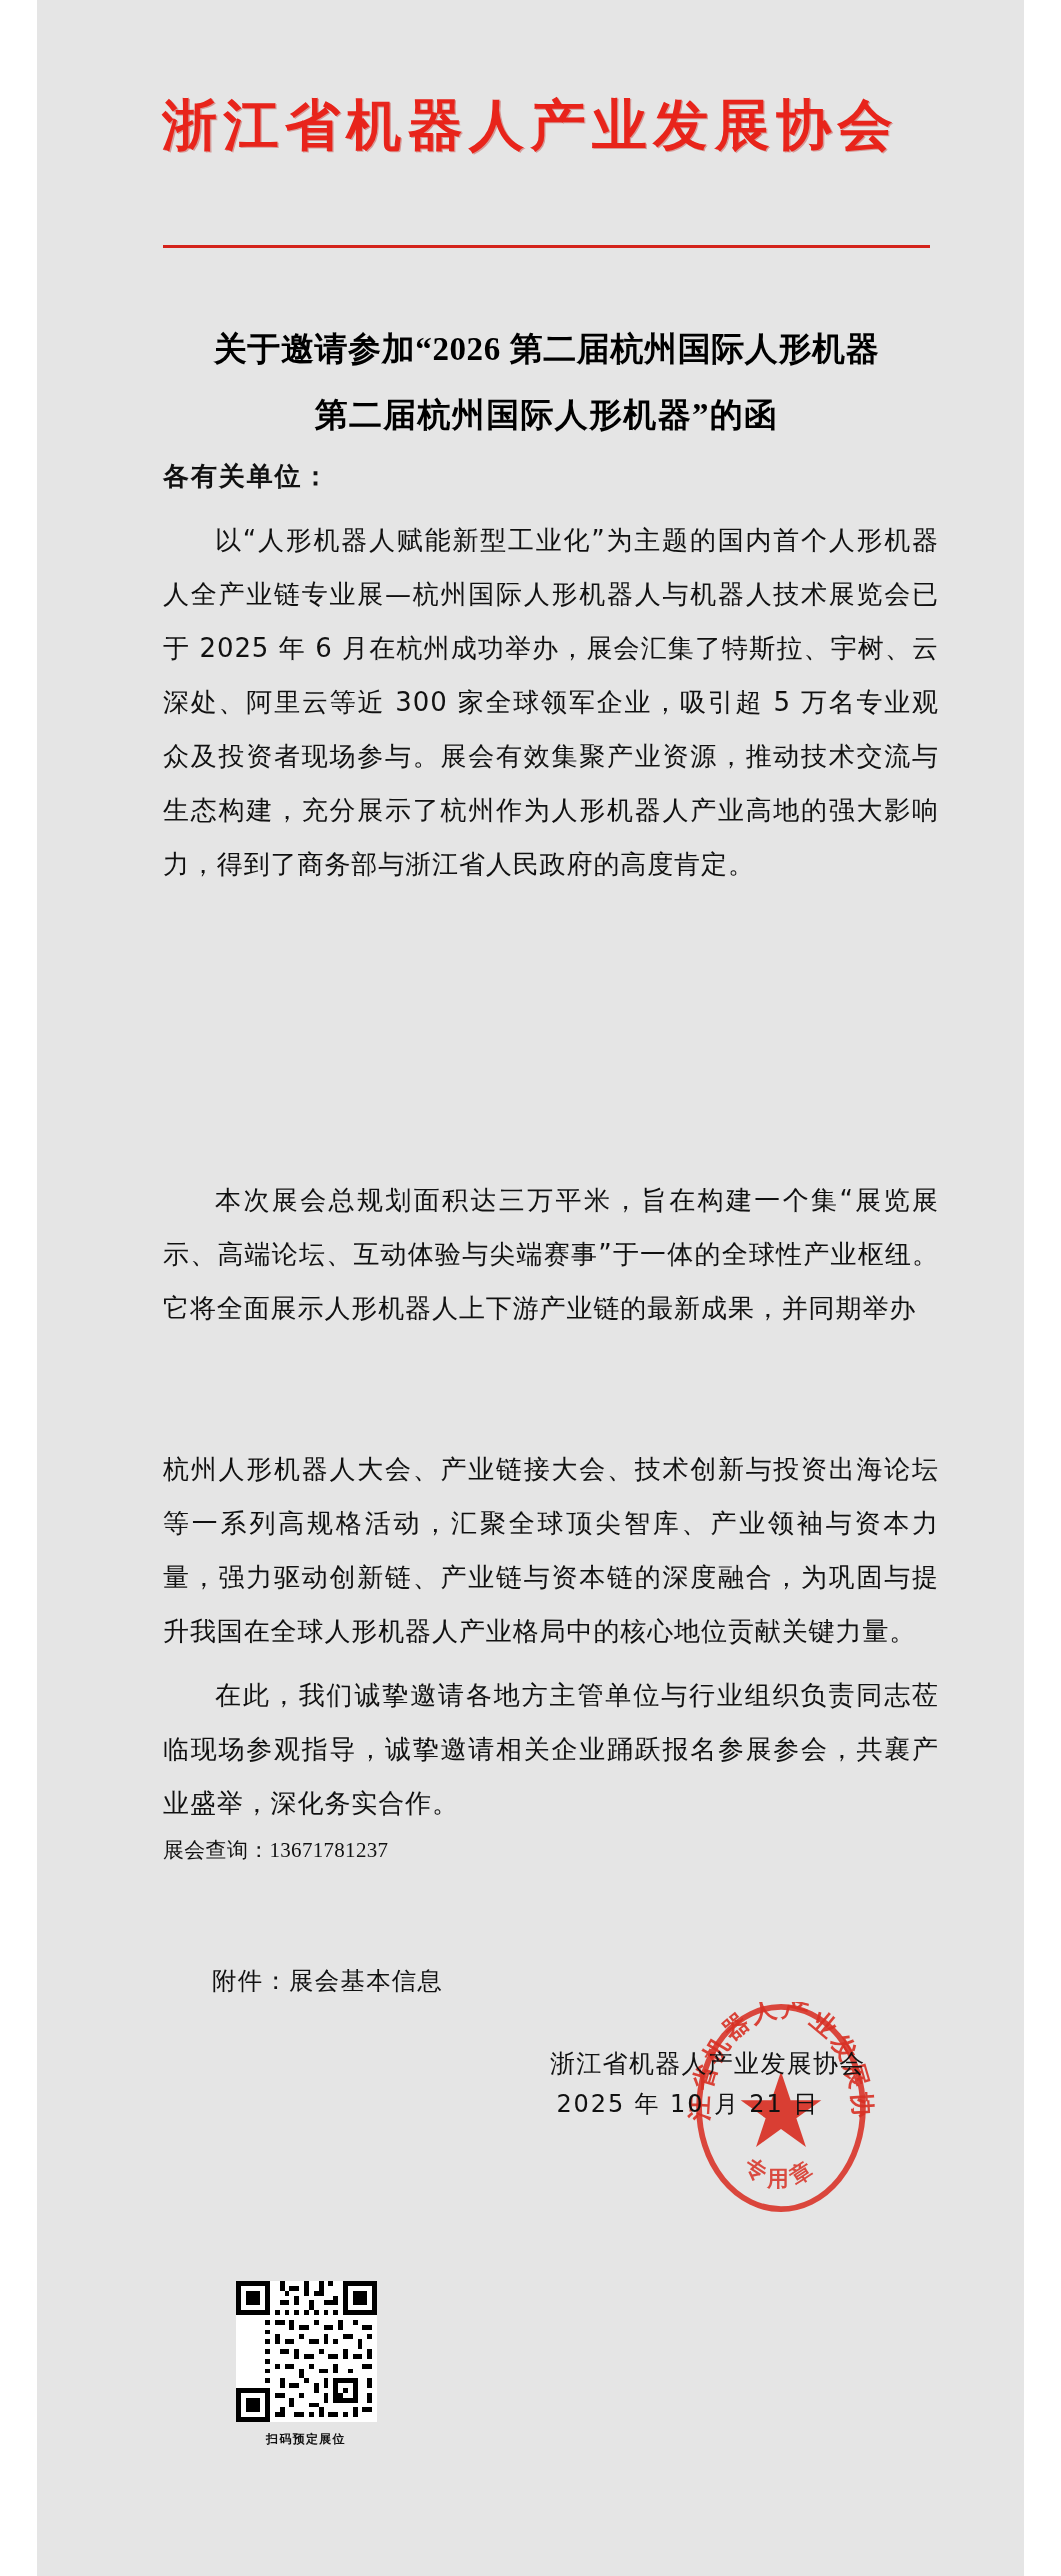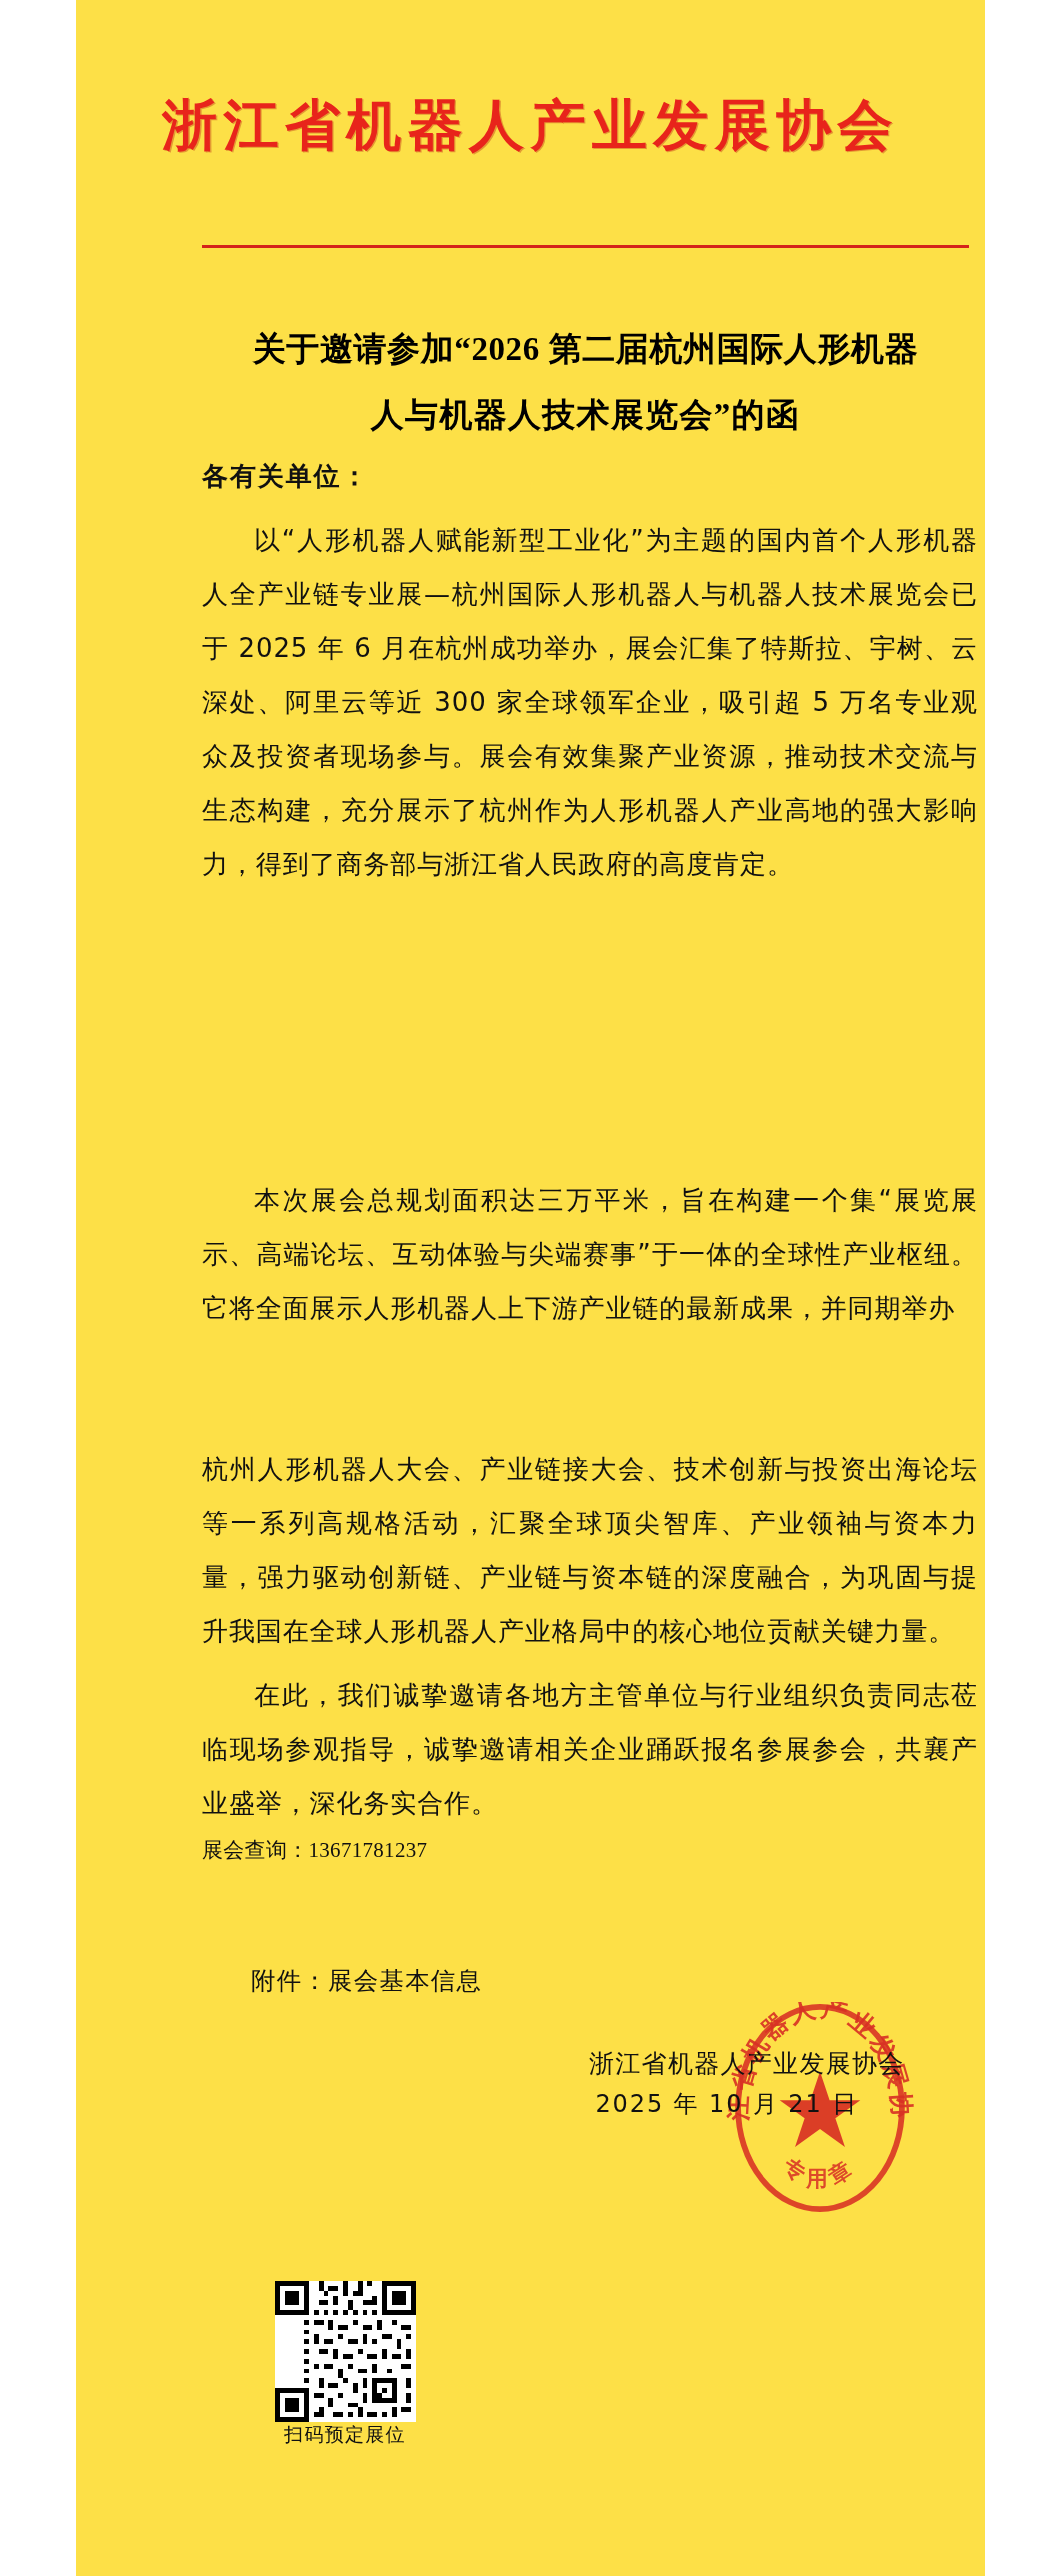--- a/index.html
+++ b/index.html
@@ -6,24 +6,24 @@
     margin: 0;
     padding: 0;
     background: #ffffff;
   }
   body {
     font-family: "Liberation Serif", "DejaVu Serif", serif;
     color: #000000;
   }
   .page {
     position: relative;
-    width: 909px;
+    width: 987px;
     height: 2576px;
     margin: 0 auto;
-    background: #fde047;
+    background: #e5e5e5;
     overflow: hidden;
     box-sizing: border-box;
   }
 
   
   .letterhead {
     position: absolute;
     top: 96px;
     left: 0;
     width: 100%;
@@ -163,39 +163,41 @@
     text-align: center;
   }
   .qr-code {
     width: 141px;
     height: 141px;
     margin: 0 auto;
     display: block;
     background: #ffffff;
   }
   .qr-caption {
-    font-family: "DejaVu Sans", "Liberation Sans", sans-serif;
-    font-size: 19px;
+    margin-top: 9px;
+    font-family: "DejaVu Sans", "Liberation Sans", sans-serif;
+    font-size: 12px;
     letter-spacing: 1.3px;
     color: #111111;
+    font-weight: bold;
   }
 </style>
 </head>
 <body>
 
 <div class="page">
 
   <div class="letterhead">
     <div class="letterhead-title">浙江省机器人产业发展协会</div>
   </div>
   <div class="letterhead-rule"></div>
 
   <div class="doc-title">
     <span class="tline">关于邀请参加“2026 第二届杭州国际人形机器</span>
-    <span class="tline tline2">人与机器人技术展览会”的函</span>
+    <span class="tline tline2">第二届杭州国际人形机器”的函</span>
   </div>
 
   <div class="body-block salutation">各有关单位：</div>
 
   <div class="body-block para para-1">以“人形机器人赋能新型工业化”为主题的国内首个人形机器人全产业链专业展—杭州国际人形机器人与机器人技术展览会已于 2025 年 6 月在杭州成功举办，展会汇集了特斯拉、宇树、云深处、阿里云等近 300 家全球领军企业，吸引超 5 万名专业观众及投资者现场参与。展会有效集聚产业资源，推动技术交流与生态构建，充分展示了杭州作为人形机器人产业高地的强大影响力，得到了商务部与浙江省人民政府的高度肯定。</div>
 
 
   <div class="body-block para para-3">本次展会总规划面积达三万平米，旨在构建一个集“展览展示、高端论坛、互动体验与尖端赛事”于一体的全球性产业枢纽。它将全面展示人形机器人上下游产业链的最新成果，并同期举办</div>
 
   <div class="body-block para para-4">杭州人形机器人大会、产业链接大会、技术创新与投资出海论坛等一系列高规格活动，汇聚全球顶尖智库、产业领袖与资本力量，强力驱动创新链、产业链与资本链的深度融合，为巩固与提升我国在全球人形机器人产业格局中的核心地位贡献关键力量。</div>

